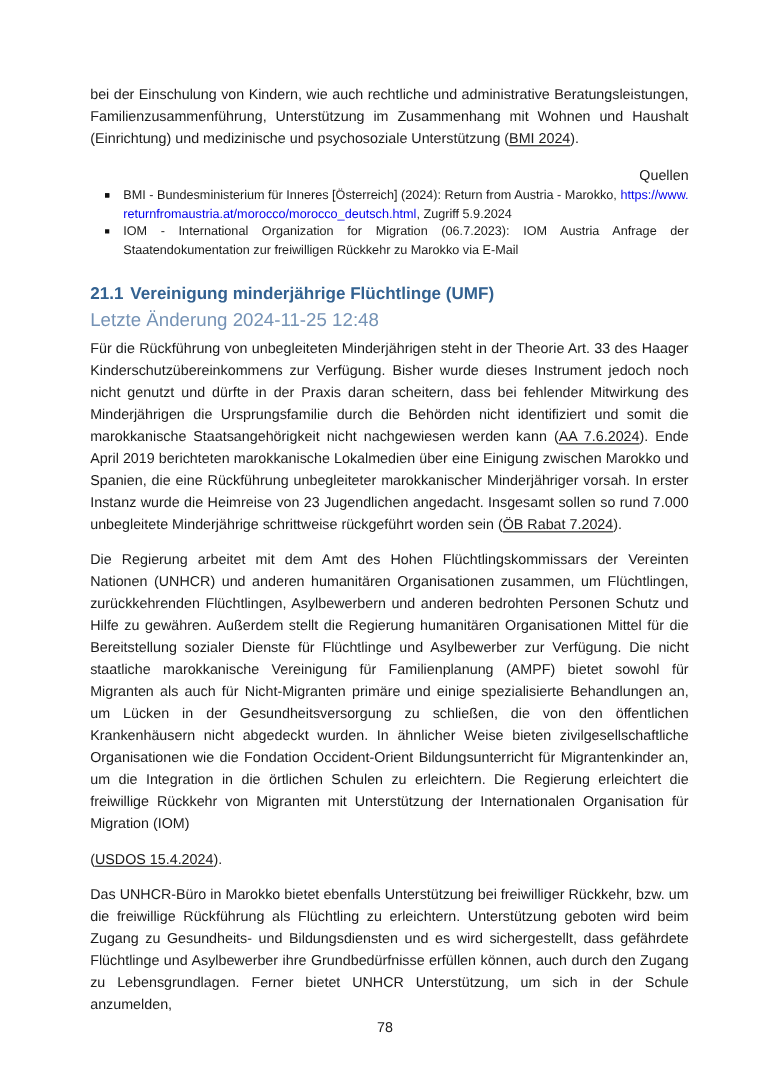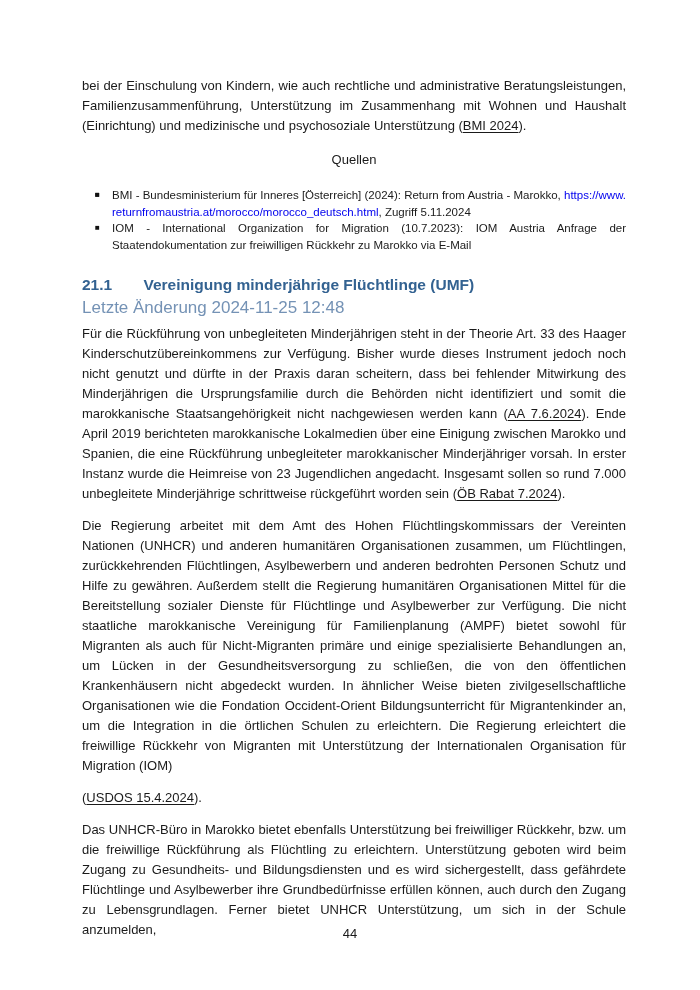--- a/index.html
+++ b/index.html
@@ -16,39 +16,39 @@
     padding: 76px 74px 0 82px;
     box-sizing: border-box;
   }
   p { margin: 0; }
   .body-text {
     font-size: 13px; line-height: 20px;
     text-align: justify;
     hyphens: auto; -webkit-hyphens: auto;
   }
   .intro { margin-bottom: 14px; }
-  .sources-label { margin-bottom: 17px; text-align: center; }
+  .sources-label { text-align: right; }
   ul.sources {
     list-style: none; margin: 0 0 22px 0; padding: 0;
     font-size: 11.5px; line-height: 16.5px;
   }
   ul.sources li {
     position: relative; padding-left: 30px;
     text-align: justify; hyphens: auto; -webkit-hyphens: auto;
   }
   ul.sources .bullet {
     position: absolute; left: 13px; top: 0;
     font-size: 8px; line-height: 16.5px; color: #111;
   }
   h2.section-heading {
     margin: 0 0 4px 0;
     font-size: 15.5px; line-height: 20px; font-weight: bold;
     color: var(--c-heading, #336291);
   }
-  .section-number { margin-right: 27px; }
+  .section-number { margin-right: 2px; }
   .last-modified {
     font-size: 17px; line-height: 17px;
     color: var(--c-last_modified, #7492b5);
     margin-bottom: 8px;
   }
   .para { margin-bottom: 12px; }
   .cite {
     text-decoration: underline;
     text-underline-offset: 2px;
     text-decoration-thickness: 0.8px;
@@ -63,33 +63,33 @@
 <body>
 
 <div class="page">
 
   <p class="body-text intro"><span>bei der Einschulung von Kindern, wie auch rechtliche und administrative Beratungsleistungen, Familienzusammenführung, Unterstützung im Zusammenhang mit Wohnen und Haushalt (Einrichtung) und medizinische und psychosoziale Unterstützung (</span><span class="cite">BMI 2024</span><span>).</span></p>
 
   <p class="body-text sources-label">Quellen</p>
 
   <ul class="sources">
       <li><span class="bullet">■</span></li>
-      <li><span class="bullet">■</span><span><span>BMI - Bundesministerium für Inneres [Österreich] (2024): Return from Austria - Marokko, </span><a class="link">https://www.returnfromaustria.at/morocco/morocco_deutsch.html</a><span>, Zugriff 5.11.2024</span></span></li>
-      <li><span class="bullet">■</span><span><span>IOM - International Organization for Migration (10.7.2023): IOM Austria Anfrage der Staatendokumentation zur freiwilligen Rückkehr zu Marokko via E-Mail</span></span></li>
+      <li><span class="bullet">■</span><span><span>BMI - Bundesministerium für Inneres [Österreich] (2024): Return from Austria - Marokko, </span><a class="link">https://www.returnfromaustria.at/morocco/morocco_deutsch.html</a><span>, Zugriff 5.9.2024</span></span></li>
+      <li><span class="bullet">■</span><span><span>IOM - International Organization for Migration (06.7.2023): IOM Austria Anfrage der Staatendokumentation zur freiwilligen Rückkehr zu Marokko via E-Mail</span></span></li>
     </ul>
 
   <h2 class="section-heading">
     <span class="section-number">21.1</span>
     <span class="section-title">Vereinigung minderjährige Flüchtlinge (UMF)</span>
   </h2>
 
   <p class="last-modified">Letzte Änderung 2024-11-25 12:48</p>
 
   <p class="body-text para"><span>Für die Rückführung von unbegleiteten Minderjährigen steht in der Theorie Art. 33 des Haager Kinderschutzübereinkommens zur Verfügung. Bisher wurde dieses Instrument jedoch noch nicht genutzt und dürfte in der Praxis daran scheitern, dass bei fehlender Mitwirkung des Minderjährigen die Ursprungsfamilie durch die Behörden nicht identifiziert und somit die marokkanische Staatsangehörigkeit nicht nachgewiesen werden kann (</span><span class="cite">AA 7.6.2024</span><span>). Ende April 2019 berichteten marokkanische Lokalmedien über eine Einigung zwischen Marokko und Spanien, die eine Rückführung unbegleiteter marokkanischer Minderjähriger vorsah. In erster Instanz wurde die Heimreise von 23 Jugendlichen angedacht. Insgesamt sollen so rund 7.000 unbegleitete Minderjährige schrittweise rückgeführt worden sein (</span><span class="cite">ÖB Rabat 7.2024</span><span>).</span></p>
 
   <p class="body-text para"><span>Die Regierung arbeitet mit dem Amt des Hohen Flüchtlingskommissars der Vereinten Nationen (UNHCR) und anderen humanitären Organisationen zusammen, um Flüchtlingen, zurückkehrenden Flüchtlingen, Asylbewerbern und anderen bedrohten Personen Schutz und Hilfe zu gewähren. Außerdem stellt die Regierung humanitären Organisationen Mittel für die Bereitstellung sozialer Dienste für Flüchtlinge und Asylbewerber zur Verfügung. Die nicht staatliche marokkanische Vereinigung für Familienplanung (AMPF) bietet sowohl für Migranten als auch für Nicht-Migranten primäre und einige spezialisierte Behandlungen an, um Lücken in der Gesundheitsversorgung zu schließen, die von den öffentlichen Krankenhäusern nicht abgedeckt wurden. In ähnlicher Weise bieten zivilgesellschaftliche Organisationen wie die Fondation Occident-Orient Bildungsunterricht für Migrantenkinder an, um die Integration in die örtlichen Schulen zu erleichtern. Die Regierung erleichtert die freiwillige Rückkehr von Migranten mit Unterstützung der Internationalen Organisation für Migration (IOM)</span></p>
 
   <p class="body-text para"><span>(</span><span class="cite">USDOS 15.4.2024</span><span>).</span></p>
 
   <p class="body-text para"><span>Das UNHCR-Büro in Marokko bietet ebenfalls Unterstützung bei freiwilliger Rückkehr, bzw. um die freiwillige Rückführung als Flüchtling zu erleichtern. Unterstützung geboten wird beim Zugang zu Gesundheits- und Bildungsdiensten und es wird sichergestellt, dass gefährdete Flüchtlinge und Asylbewerber ihre Grundbedürfnisse erfüllen können, auch durch den Zugang zu Lebensgrundlagen. Ferner bietet UNHCR Unterstützung, um sich in der Schule anzumelden,</span></p>
 
-  <div class="page-number">44</div>
+  <div class="page-number">78</div>
 </div>
 
 </body></html>

